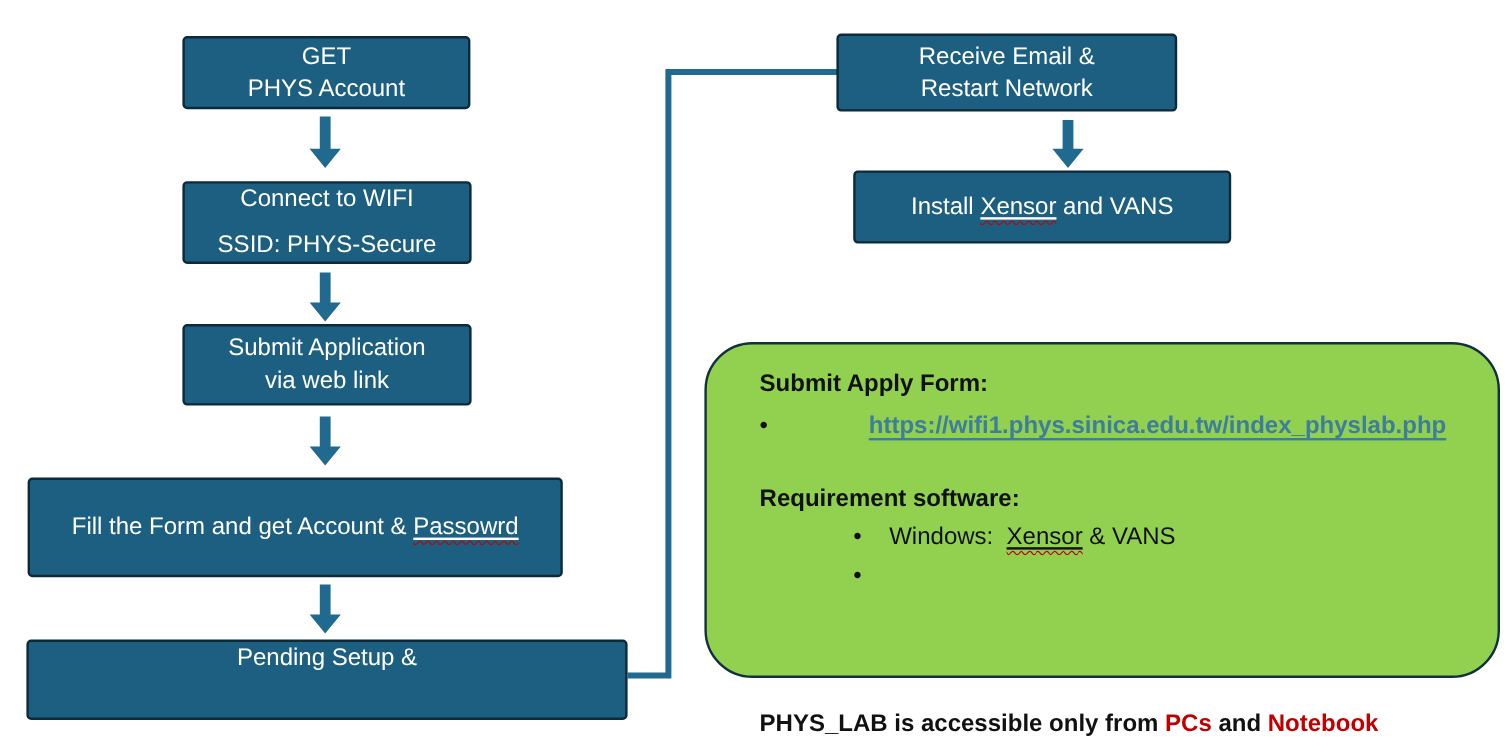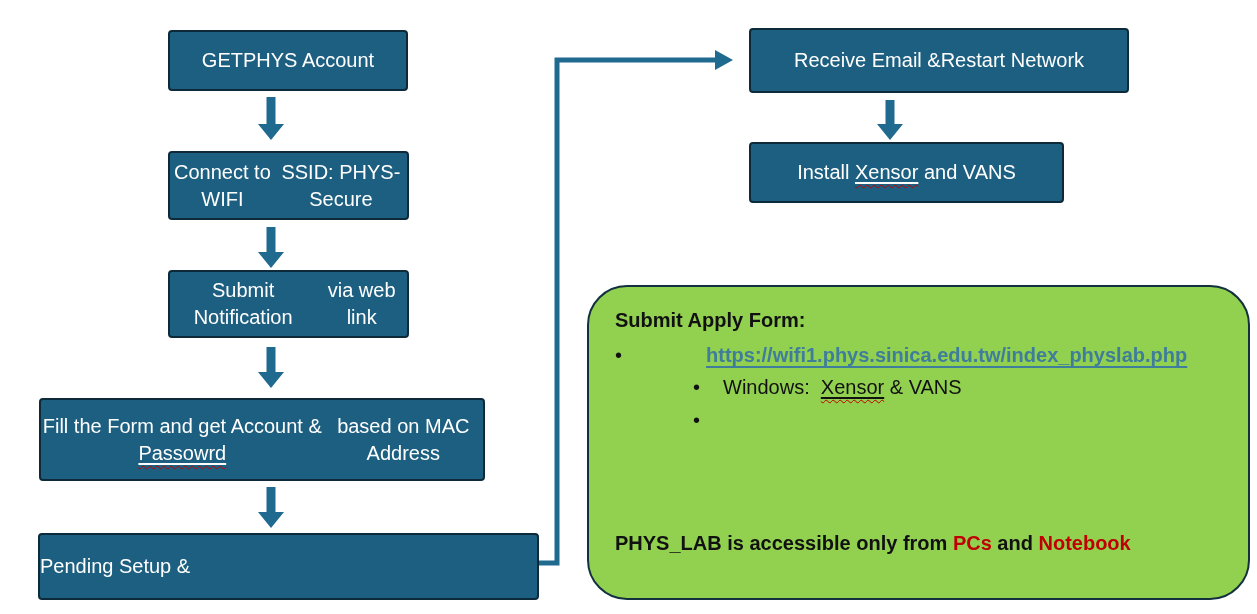--- a/index.html
+++ b/index.html
@@ -13,41 +13,41 @@
   body{font-family:"Liberation Sans","DejaVu Sans",sans-serif;}
   .canvas{position:relative;width:1257px;height:614px;background:#ffffff;overflow:hidden;}
 
   
   .fbox{
     position:absolute;
     background:var(--box-fill);
     border:2.5px solid var(--box-border);
     border-radius:4px;
     color:var(--box-text);
-    display:flex;flex-direction:row;align-items:center;justify-content:center;
-    font-size:20px;line-height:27px;text-align:center;margin-left:16px;
+    display:flex;flex-direction:column;align-items:center;justify-content:center;
+    font-size:20px;line-height:27px;text-align:center;
   }
   .fbox .rich{white-space:pre-wrap;}
   b,.b{font-weight:normal;}
 
   
   .u{text-decoration:underline;text-underline-offset:3px;text-decoration-thickness:1.5px;}
   .sp{text-decoration:underline wavy var(--red);text-decoration-thickness:1px;text-underline-offset:5px;}
 
   
   .arrows{position:absolute;left:0;top:0;width:1257px;height:614px;pointer-events:none;}
 
   
   .panel{
-    position:absolute;left:587px;top:285px;width:663px;height:315px;
+    position:absolute;left:587px;top:285px;width:663px;height:280px;
     background:var(--green-fill);
     border:2.5px solid var(--green-border);
     border-radius:40px;
     color:var(--text-dark);
-    padding:20px 24px 0 26px;
+    padding:20px 24px 0 44px;
     font-size:20px;
   }
   .panel .heading{font-weight:bold;line-height:27px;}
   .g-row{display:flex;align-items:baseline;white-space:pre-wrap;}
   .link-row{margin-top:6px;line-height:30px;}
   .link-row .bullet{display:inline-block;width:47px;padding-left:0;}
   .apply-link{color:var(--link);font-weight:bold;text-decoration:underline;text-underline-offset:4px;text-decoration-thickness:1.5px;cursor:pointer;margin-left:44px;}
   .software-heading{margin-top:33px;}
   .sw-row{padding-left:78px;line-height:31px;margin-top:2px;}
   .sw-row .bullet{display:inline-block;width:30px;}
@@ -67,56 +67,56 @@
     <polygon fill="var(--arrow)" points="885.5,100 894.5,100 894.5,124 903,124 890,140 877,124 885.5,124"></polygon>
     <path d="M523,563 H557 V60 H719" fill="none" stroke="var(--arrow)" stroke-width="5" stroke-linejoin="miter"></path>
     <polygon fill="var(--arrow)" points="715,50 733,60 715,70"></polygon>
   </svg>
 
   <div class="fbox" style="left:152px;top:30px;width:240px;height:61px;">
     <div class="rich"><span>GET</span></div>
     <div class="rich b"><span>PHYS Account</span></div>
   </div>
 
-  <div class="fbox" style="left:152px;top:151px;width:241px;height:69px;">
+  <div class="fbox" style="left:152px;top:151px;width:241px;height:69px;justify-content:space-between;">
     <div class="rich"><span>Connect to WIFI</span></div>
     <div class="rich"><span>SSID: </span><b>PHYS-Secure</b></div>
   </div>
 
   <div class="fbox" style="left:152px;top:270px;width:241px;height:68px;">
-    <div class="rich"><span>Submit </span><b>Notification</b></div>
+    <div class="rich"><span>Submit </span><b>Application</b></div>
     <div class="rich b"><span>via web link</span></div>
   </div>
 
   <div class="fbox" style="left:23px;top:398px;width:446px;height:83px;">
     <div class="rich"><span>Fill the Form and get </span><b>Account &amp; </b><b class="u"><span class="sp">Passowrd</span></b></div>
-    <div class="rich"><span>based on </span><b>MAC Address</b></div>
   </div>
 
   <div class="fbox" style="left:22px;top:533px;width:501px;height:67px;justify-content:space-between;">
     <div class="rich"><span>Pending Setup &amp;</span></div>
   </div>
 
-  <div class="fbox" style="left:733px;top:28px;width:380px;height:65px;">
+  <div class="fbox" style="left:697px;top:28px;width:284px;height:65px;">
     <div class="rich"><span>Receive Email &amp;</span></div>
     <div class="rich"><span>Restart Network</span></div>
   </div>
 
-  <div class="fbox" style="left:733px;top:142px;width:315px;height:61px;">
+  <div class="fbox" style="left:711px;top:142px;width:315px;height:61px;">
     <div class="rich"><span>Install </span><b class="u"><span class="sp">Xensor</span></b><span> and </span><b>VANS</b></div>
   </div>
 
   <div class="panel">
     <div class="heading">Submit Apply Form:</div>
 
     <div class="g-row link-row">
       <span class="bullet">•</span>
       <a class="apply-link">https://wifi1.phys.sinica.edu.tw/index_physlab.php</a>
     </div>
 
+    <div class="heading software-heading">Requirement software:</div>
 
     <div class="g-row sw-row">
       <span class="bullet">•</span>
       <span><span>Windows:  </span><span class="u"><span class="sp">Xensor</span></span><span> &amp; VANS</span></span>
     </div>
 
     <div class="g-row sw-row">
       <span class="bullet">•</span>
     </div>
 

